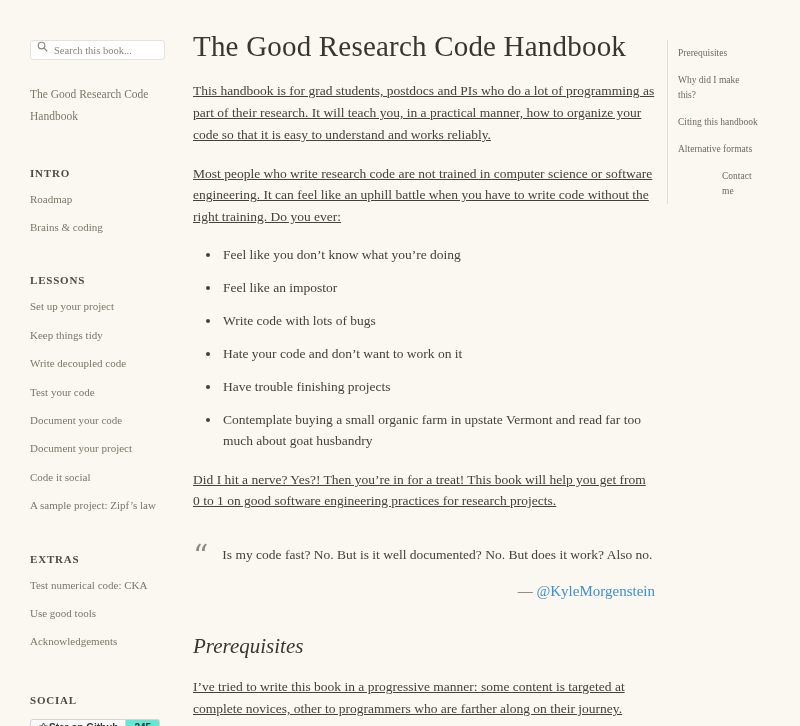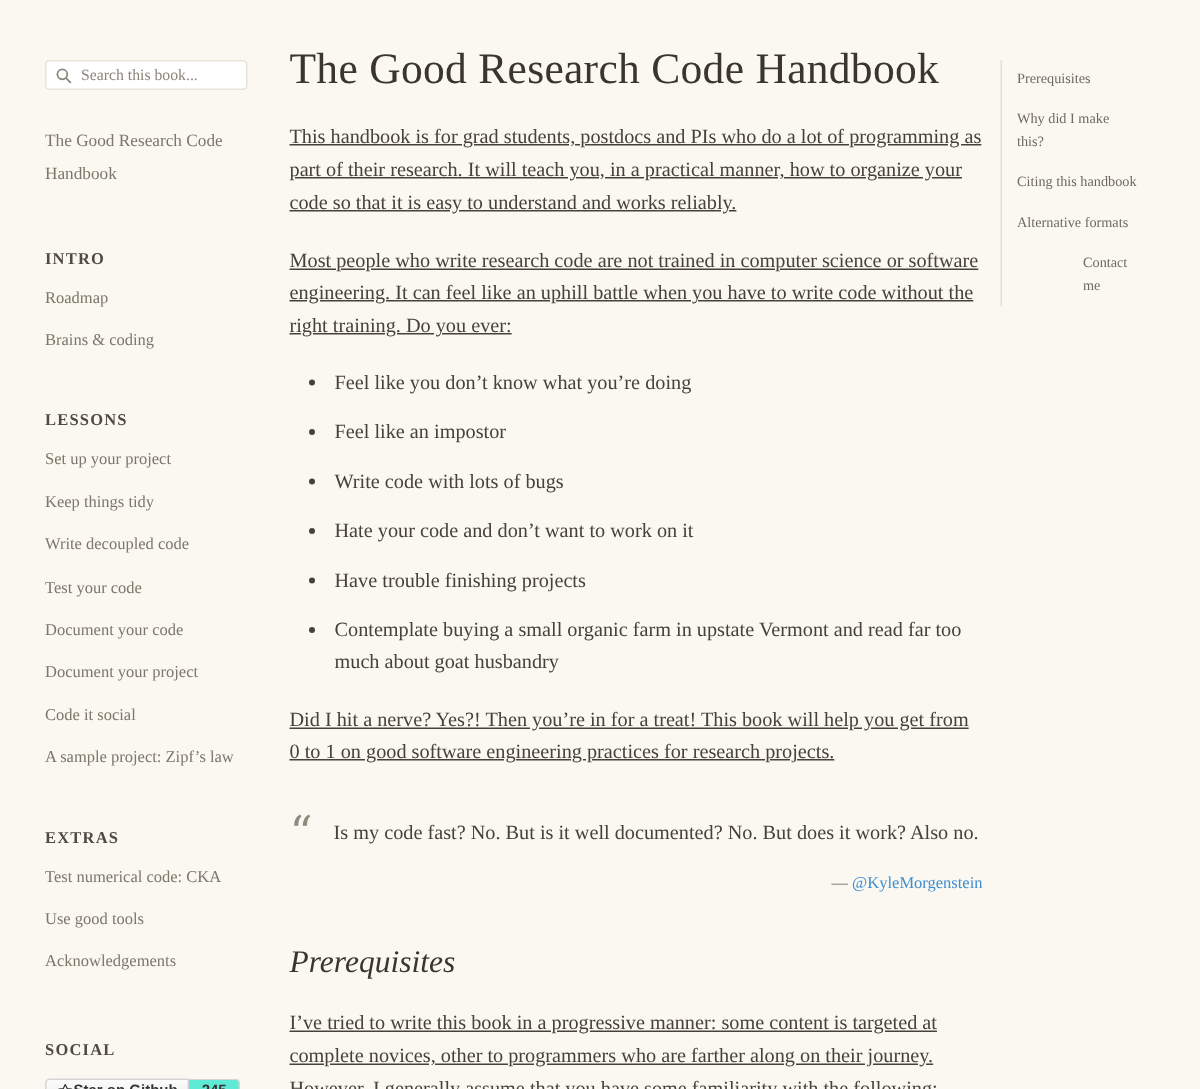--- a/index.html
+++ b/index.html
@@ -12,21 +12,21 @@
   }
   .layout { display: flex; width: 800px; }
 
   
   .sidebar {
     width: 163px;
     padding: 40px 0 0 30px;
     flex-shrink: 0;
   }
   .search-box {
-    display: flex; align-items: center;
+    display: flex; 
     width: 135px; height: 20px;
     background: #ffffff;
     border: 1px solid #e7e3d8;
     border-radius: 3px;
     padding: 0 6px;
     gap: 6px;
   }
   .search-box svg { flex-shrink: 0; }
   .search-box input {
     border: none; outline: none; background: transparent;
@@ -105,21 +105,21 @@
   }
   .quote-mark {
     font-size: 30px; line-height: 0.9;
     color: #8f8a7e;
     font-family: "DejaVu Serif", serif;
     flex-shrink: 0;
   }
   .quote-text { font-size: 13.5px; line-height: 1.6; padding-top: 2px; }
   .quote-attrib {
     width: 462px; text-align: right;
-    margin-top: 14px; font-size: 11px;
+    margin-top: 14px; font-size: 15px;
   }
   .quote-dash { color: #6f6a60; }
   .quote-author { color: #3e8ed0; cursor: pointer; }
   .section-heading {
     margin-top: 34px;
     font-size: 21px; font-style: italic; font-weight: normal;
     color: #3a362e;
   }
 
   

